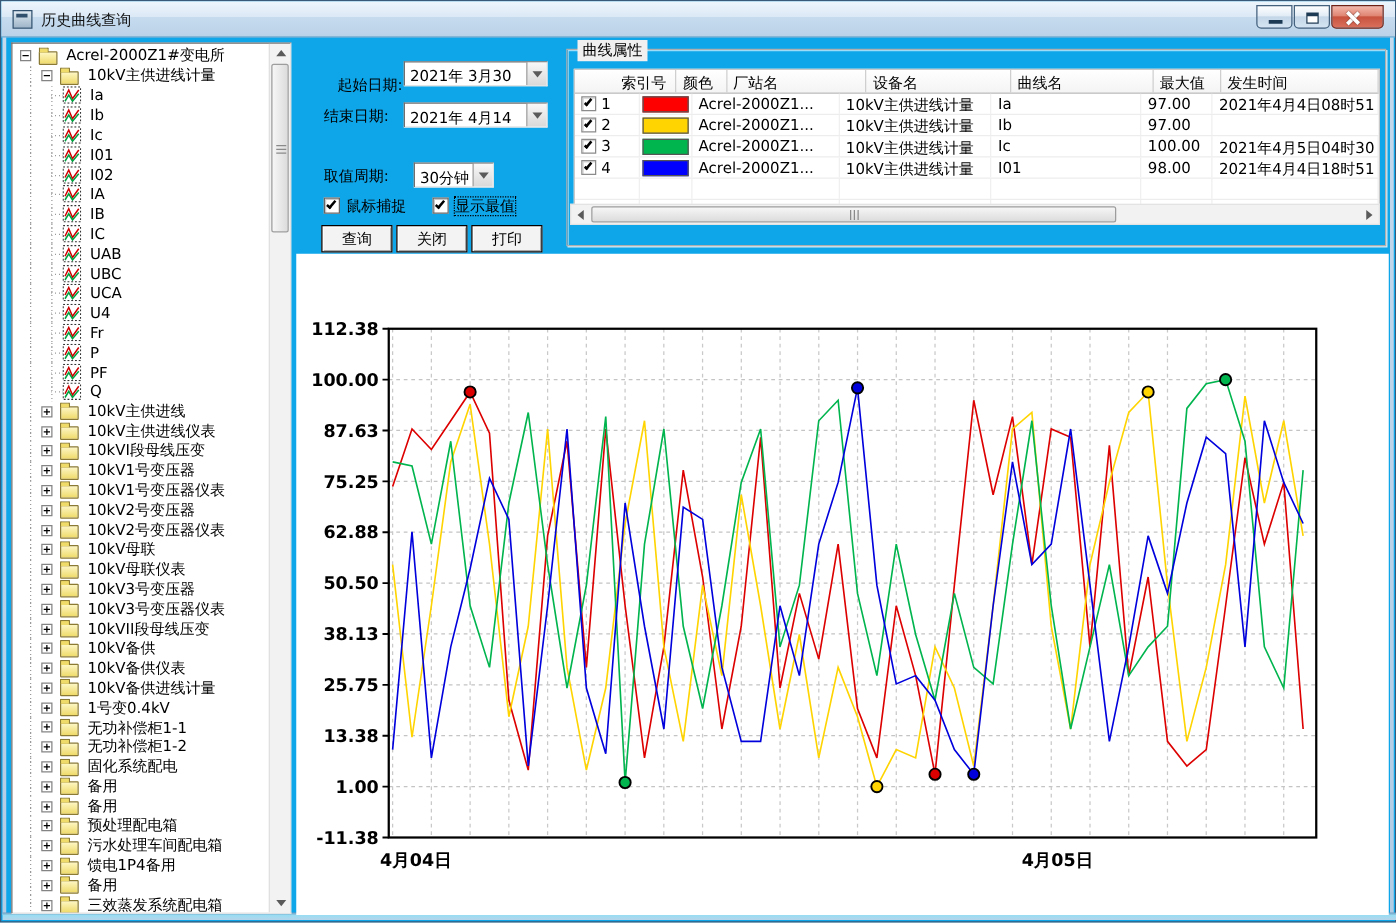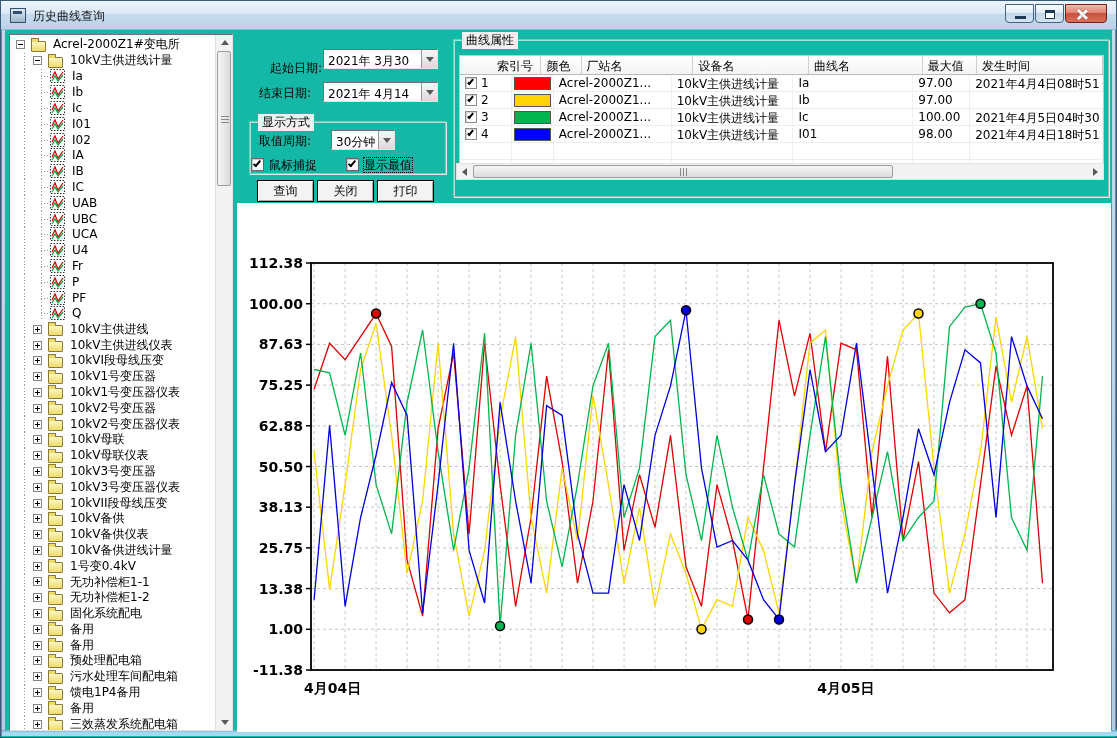--- a/index.html
+++ b/index.html
@@ -1,21 +1,21 @@
 <!DOCTYPE html>
 <html><head>
 <meta charset="utf-8">
 <style>
   * { margin:0; padding:0; box-sizing:border-box; }
   html,body { width:1117px; height:738px; font-family:"DejaVu Sans","Liberation Sans",sans-serif; }
   body { position:relative; background:#888; overflow:hidden; }
 
   
   .window { position:absolute; left:0; top:0; width:1117px; height:738px;
-            border:1px solid #3a5a7a; background:#14b8a6; }
+            border:1px solid #3a5a7a; background:#0ea5e9; }
   .titlebar { position:absolute; left:0; top:0; width:100%; height:29px;
               background:linear-gradient(#eef5fc 0%, #dbe9f6 45%, #c6dbee 46%, #bad2e8 100%);
               border-bottom:1px solid #9ab6cf; }
   .app-icon { position:absolute; left:9px; top:7px; width:16px; height:15px;
               background:linear-gradient(#dfe9f2,#9fb6c9); border:1px solid #31506e; }
   .app-icon::after { content:""; position:absolute; left:2px; top:2px; width:9px; height:3px; background:#31506e; }
   .title-text { position:absolute; left:32px; top:7px; font-size:12px; color:#111; }
   .caption-buttons { position:absolute; right:9px; top:3px; display:flex; gap:1px; }
   .cap-btn { width:29px; height:19px; border:1px solid #44617e; border-radius:0 0 4px 4px;
              background:linear-gradient(#fdfeff,#e2ecf5 45%,#c3d6e8 50%,#d4e4f1); position:relative; }
@@ -483,31 +483,28 @@
       </span>
   </div>
   <span class="ctl-label" style="left:258px; top:84px;">结束日期:</span>
   <div class="combo" style="left:322px; top:81px; width:115px;">
     <span class="combo-text">2021年 4月14</span>
     <span class="combo-btn">
         <span class="tri-down"></span>
       </span>
   </div>
 
-  <div class="groupbox" style="left:248px; top:120px; width:197px; height:53px;">
-    <span class="legend">显示方式</span>
-  </div>
   <span class="ctl-label" style="left:258px; top:132px;">取值周期:</span>
   <div class="combo" style="left:330px; top:129px; width:64px;">
     <span class="combo-text">30分钟</span>
     <span class="combo-btn">
         <span class="tri-down"></span>
       </span>
   </div>
-  <span style="position:absolute; left:250px; top:153px;">
+  <span style="position:absolute; left:258px; top:153px;">
     <span class="checkbox"><span class="check"></span></span><span class="cb-label">鼠标捕捉</span>
   </span>
   <span style="position:absolute; left:345px; top:153px;">
     <span class="checkbox"><span class="check"></span></span><span class="cb-label focused">显示最值</span>
   </span>
 
   <div class="push-btn" style="left:256px; top:179px;">查询</div>
   <div class="push-btn" style="left:316px; top:179px;">关闭</div>
   <div class="push-btn" style="left:376px; top:179px;">打印</div>
 

